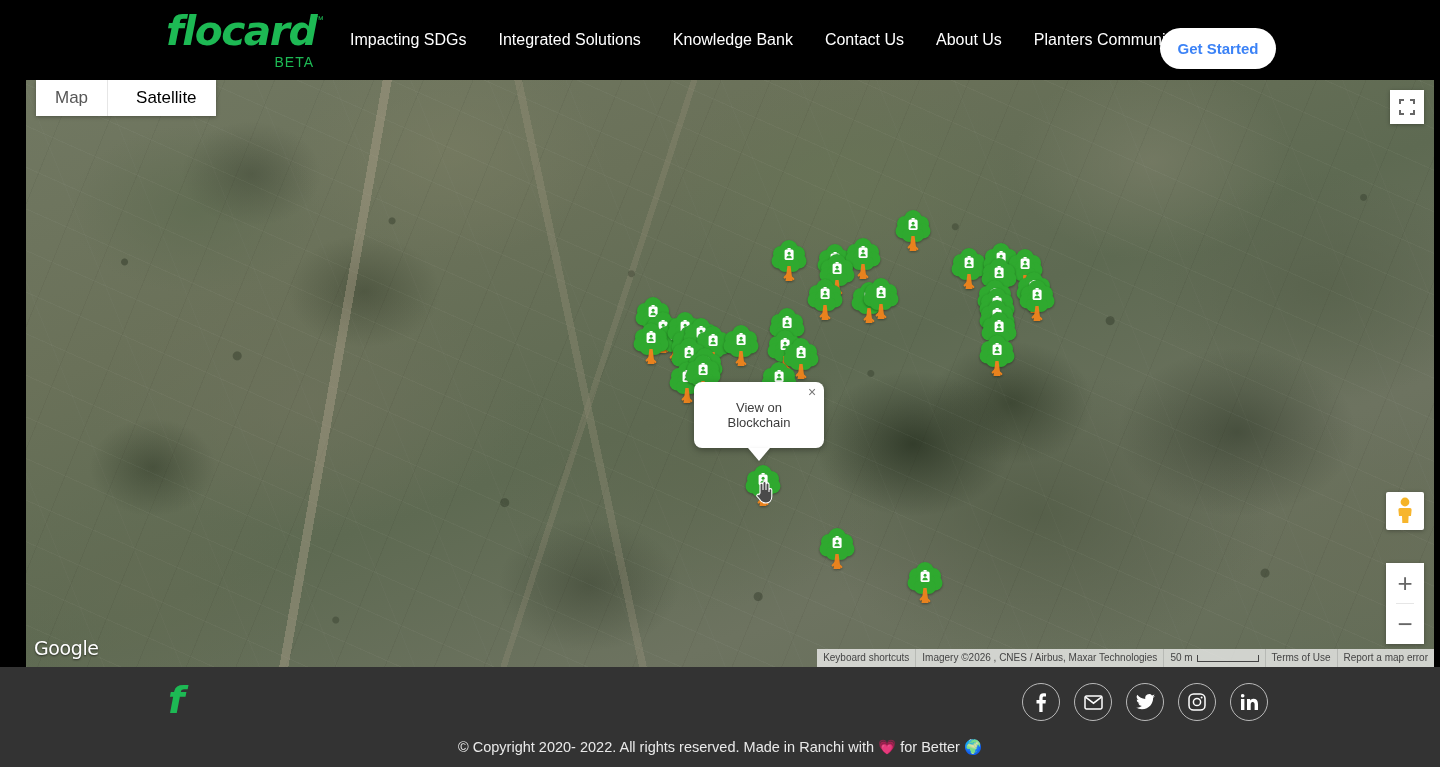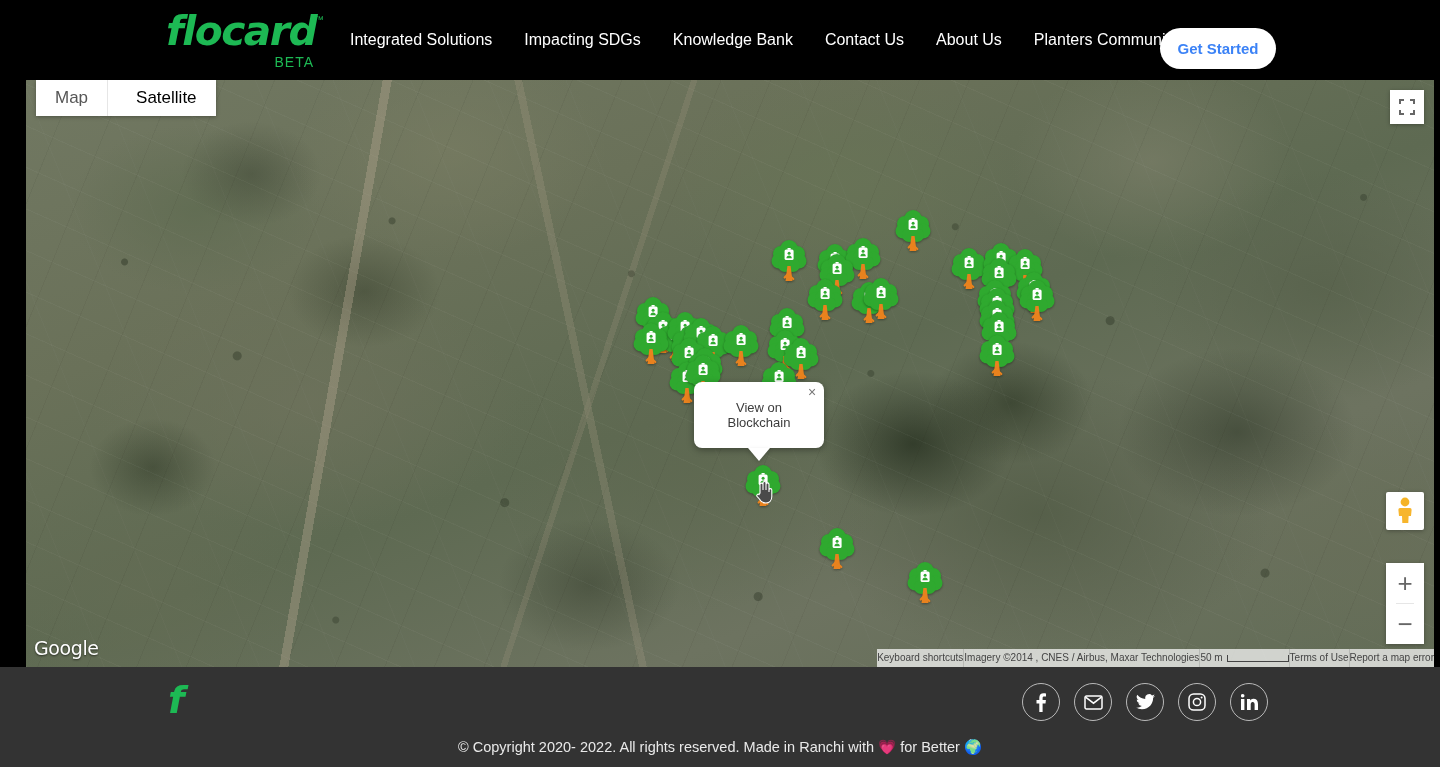--- a/index.html
+++ b/index.html
@@ -256,21 +256,21 @@
     right: 0; bottom: 0;
     height: 18px;
     display: flex;
     align-items: center;
     background: rgba(245,245,245,.75);
     font-size: 10px;
     color: #444;
     z-index: 12;
   }
   .attrib > * {
-    padding: 0 0;
+    padding: 0 6px;
     white-space: nowrap;
     line-height: 18px;
     border-left: 1px solid rgba(0,0,0,.12);
   }
   .attrib > *:first-child { border-left: none; }
   .scale-wrap { display:flex; align-items:center; gap:4px; }
   .scale-bar {
     width: 62px; height: 7px;
     border: 1px solid #444;
     border-top: none;
@@ -389,22 +389,22 @@
 <body>
 
 <div class="header">
   <div class="logo-wrap">
     <span class="logo-text">flocard</span>
     <span class="logo-tm">™</span>
     <span class="logo-beta">BETA</span>
   </div>
 
   <nav class="nav">
+    <span class="nav-item">Impacting SDGs</span>
     <span class="nav-item">Integrated Solutions</span>
-    <span class="nav-item">Impacting SDGs</span>
     <span class="nav-item">Knowledge Bank</span>
     <span class="nav-item">Contact Us</span>
     <span class="nav-item">About Us</span>
     <span class="nav-item">Planters Community</span>
   </nav>
 
   <button class="get-started">Get Started</button>
 </div>
 
 <div class="map-shell">
@@ -441,21 +441,21 @@
     <div class="zoom-ctrl">
       <button class="zoom-btn">+</button>
       <div class="zoom-divider"></div>
       <button class="zoom-btn">−</button>
     </div>
 
     <div class="gmaps-logo">Google</div>
 
     <div class="attrib">
       <span>Keyboard shortcuts</span>
-      <span>Imagery ©2014 , CNES / Airbus, Maxar Technologies</span>
+      <span>Imagery ©2026 , CNES / Airbus, Maxar Technologies</span>
       <span class="scale-wrap">
         <span>50 m</span>
         <span class="scale-bar"></span>
       </span>
       <span>Terms of Use</span>
       <span>Report a map error</span>
     </div>
 
     <div id="markerLayer">
         <div class="marker" style="left: 868px; top: 130px;">

